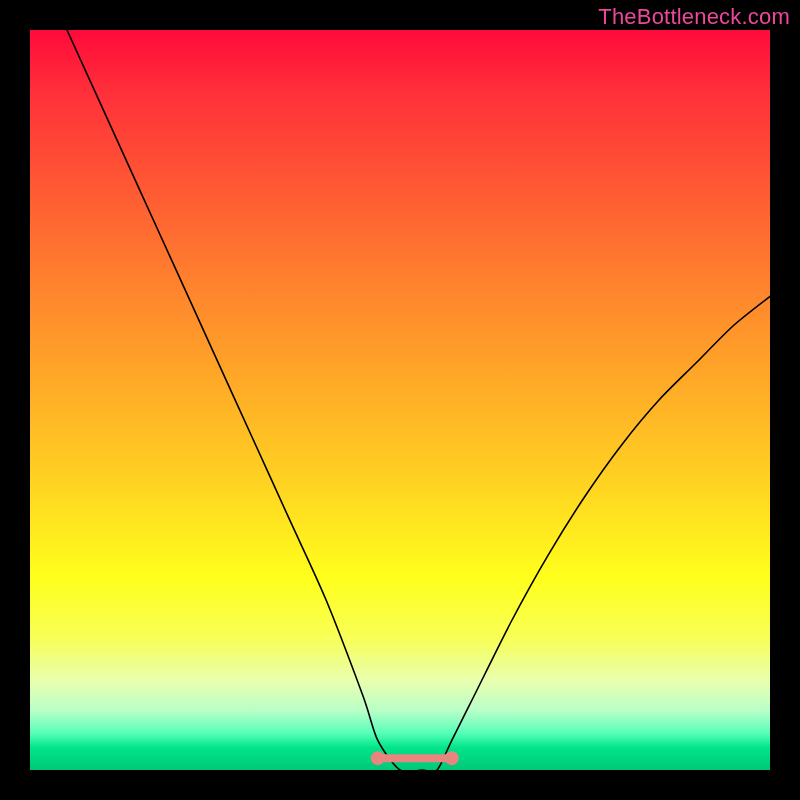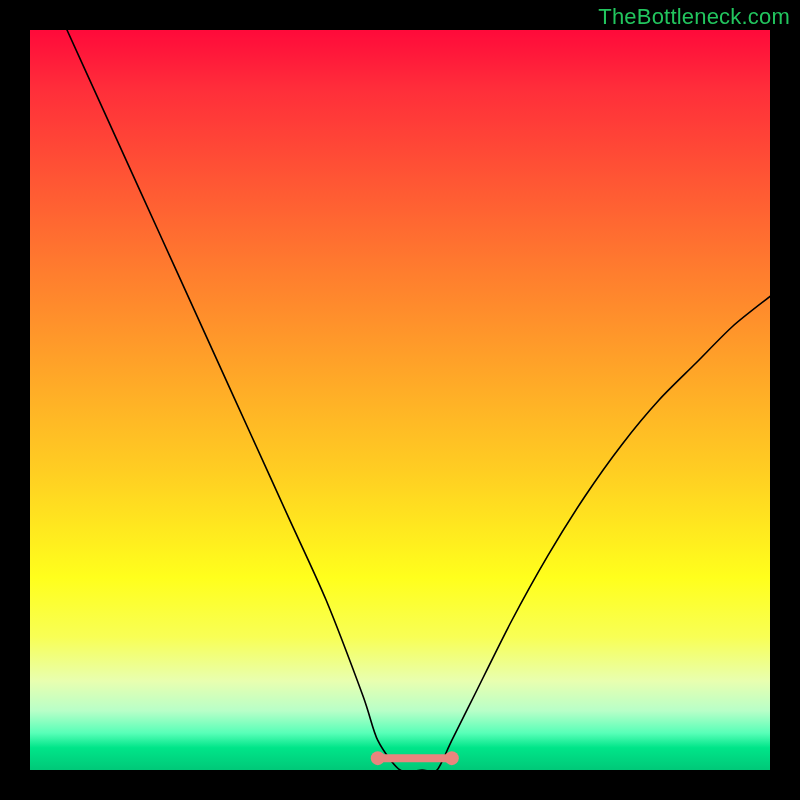--- a/index.html
+++ b/index.html
@@ -48,21 +48,21 @@
   svg.curve {
     position: absolute;
     inset: 0;
     width: 740px;
     height: 740px;
   }
   .watermark {
     position: absolute;
     top: 4px;
     right: 10px;
-    color: #22c55e;
+    color: #ec4899;
     font-size: 22px;
     font-weight: 500;
     letter-spacing: 0.2px;
     user-select: none;
   }
 </style>
 </head>
 <body>
 
 <div class="frame">

